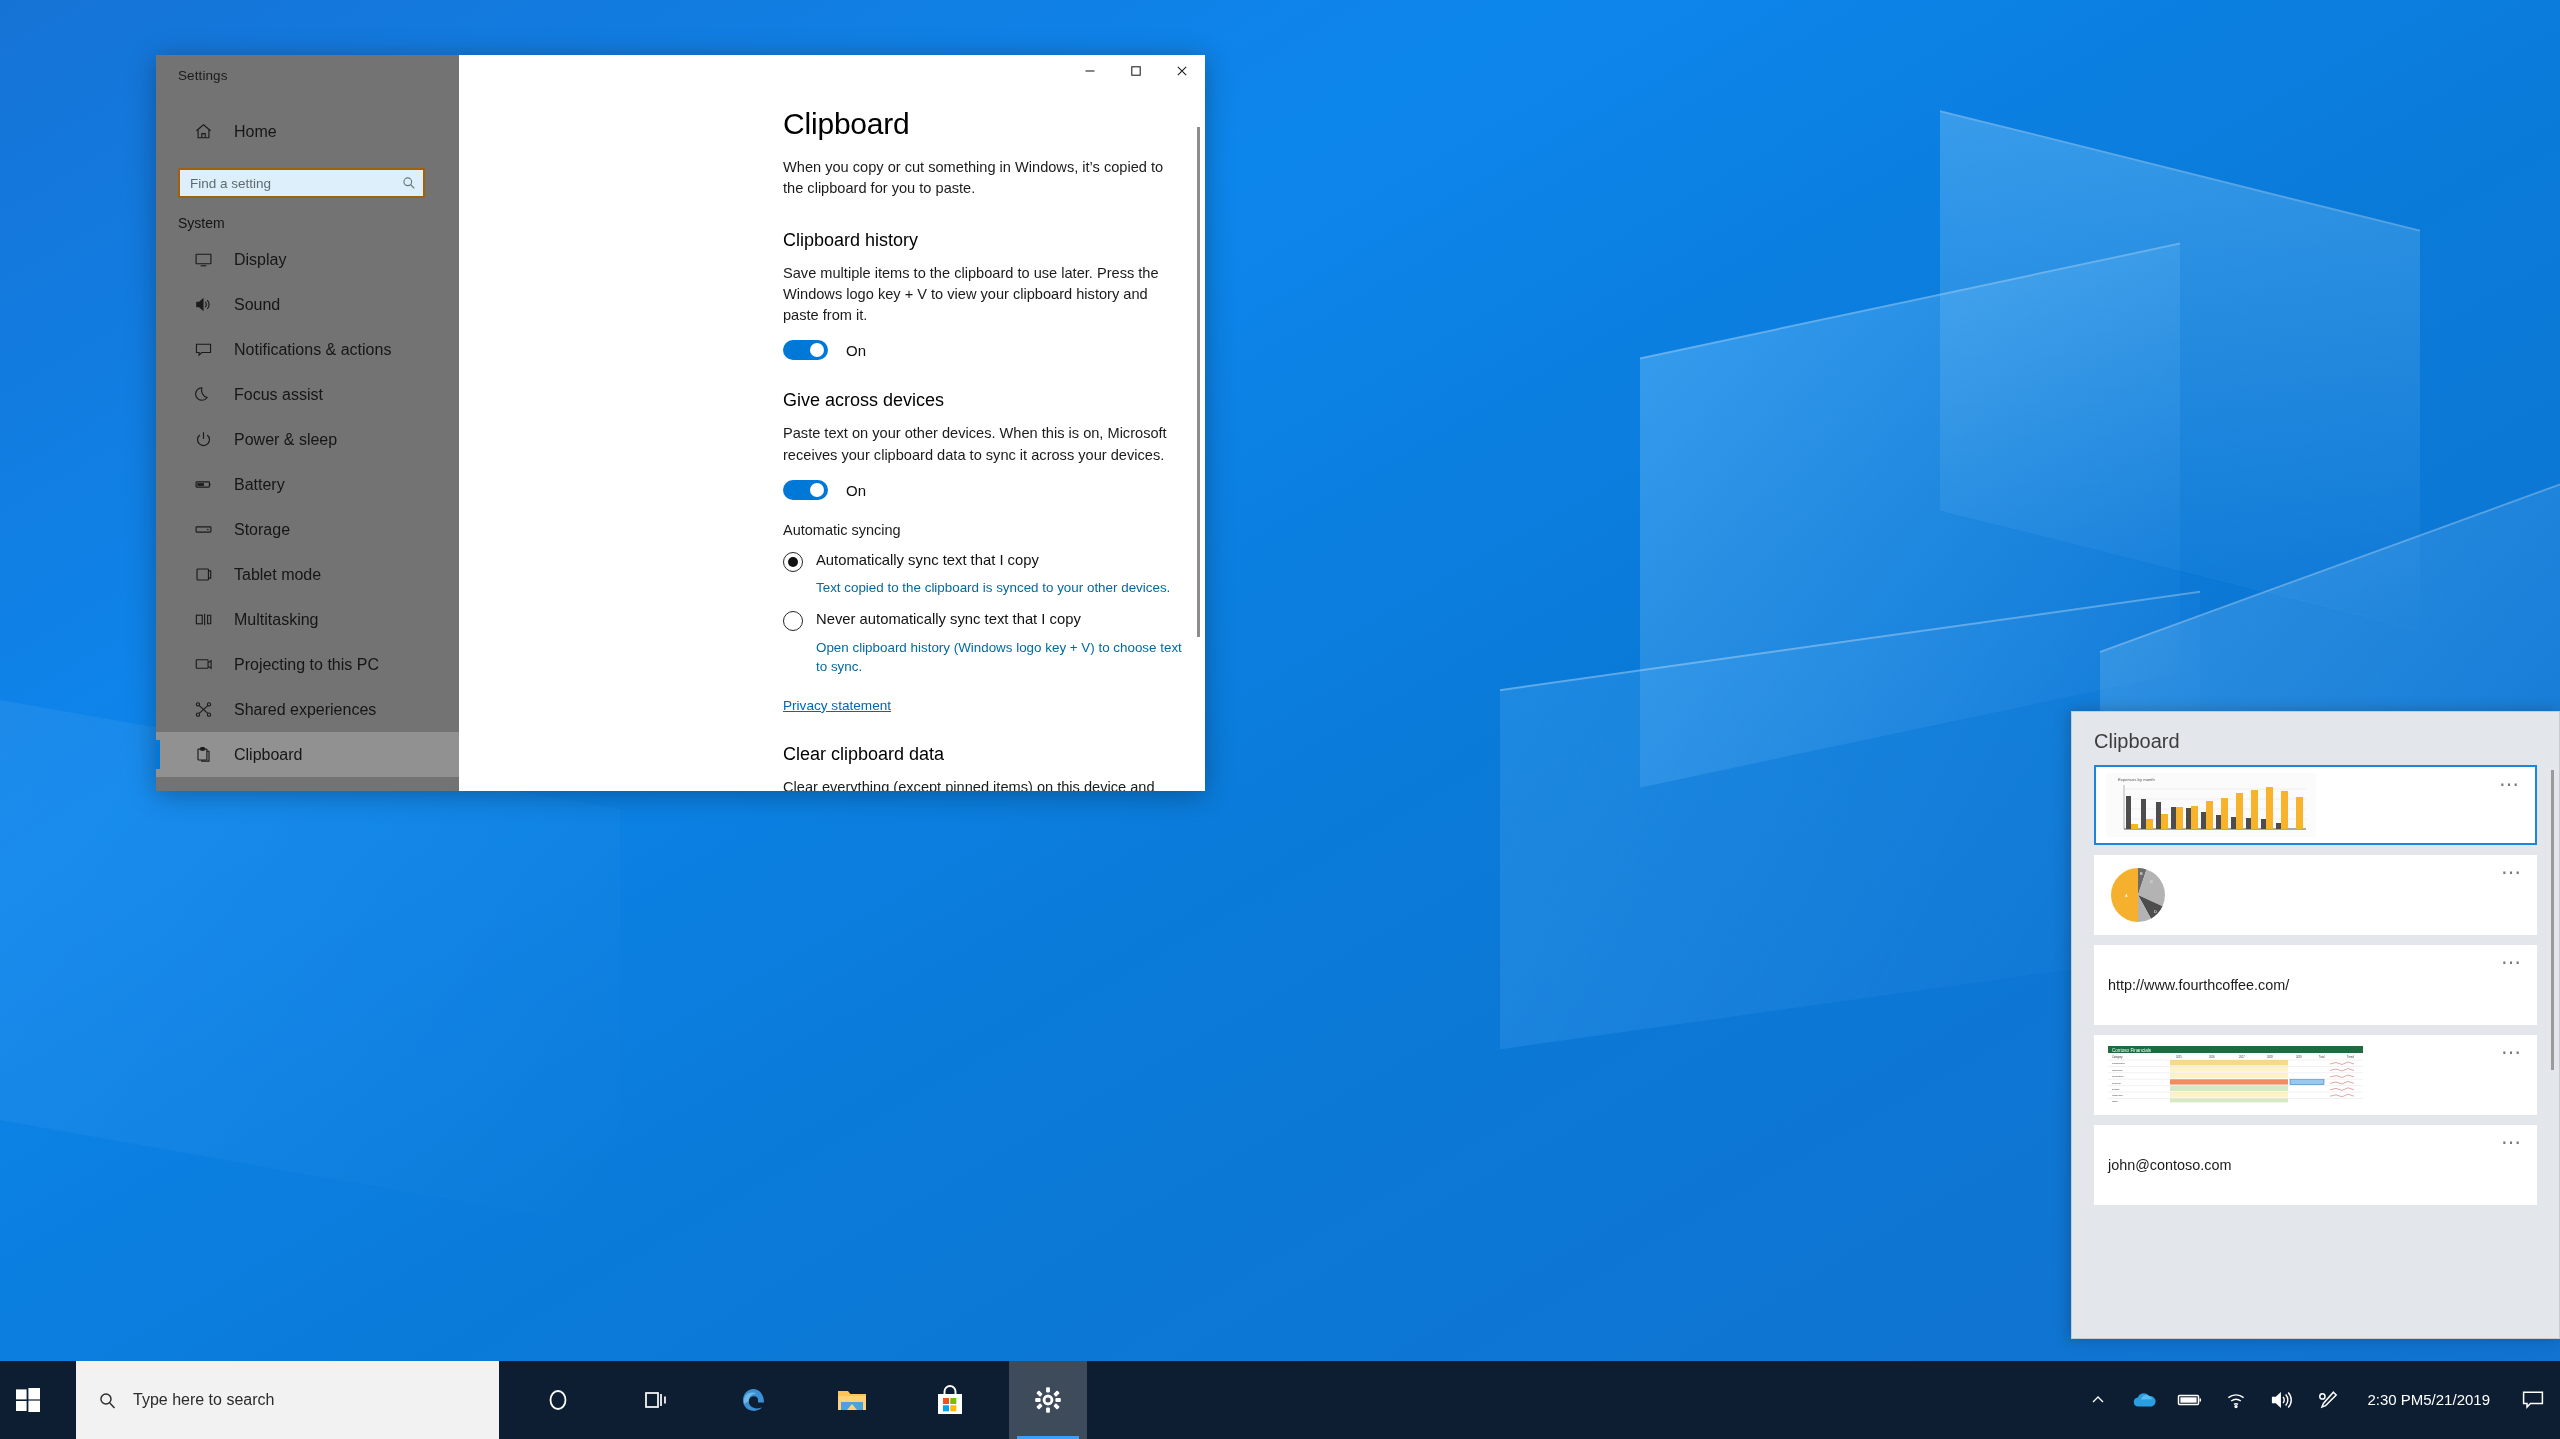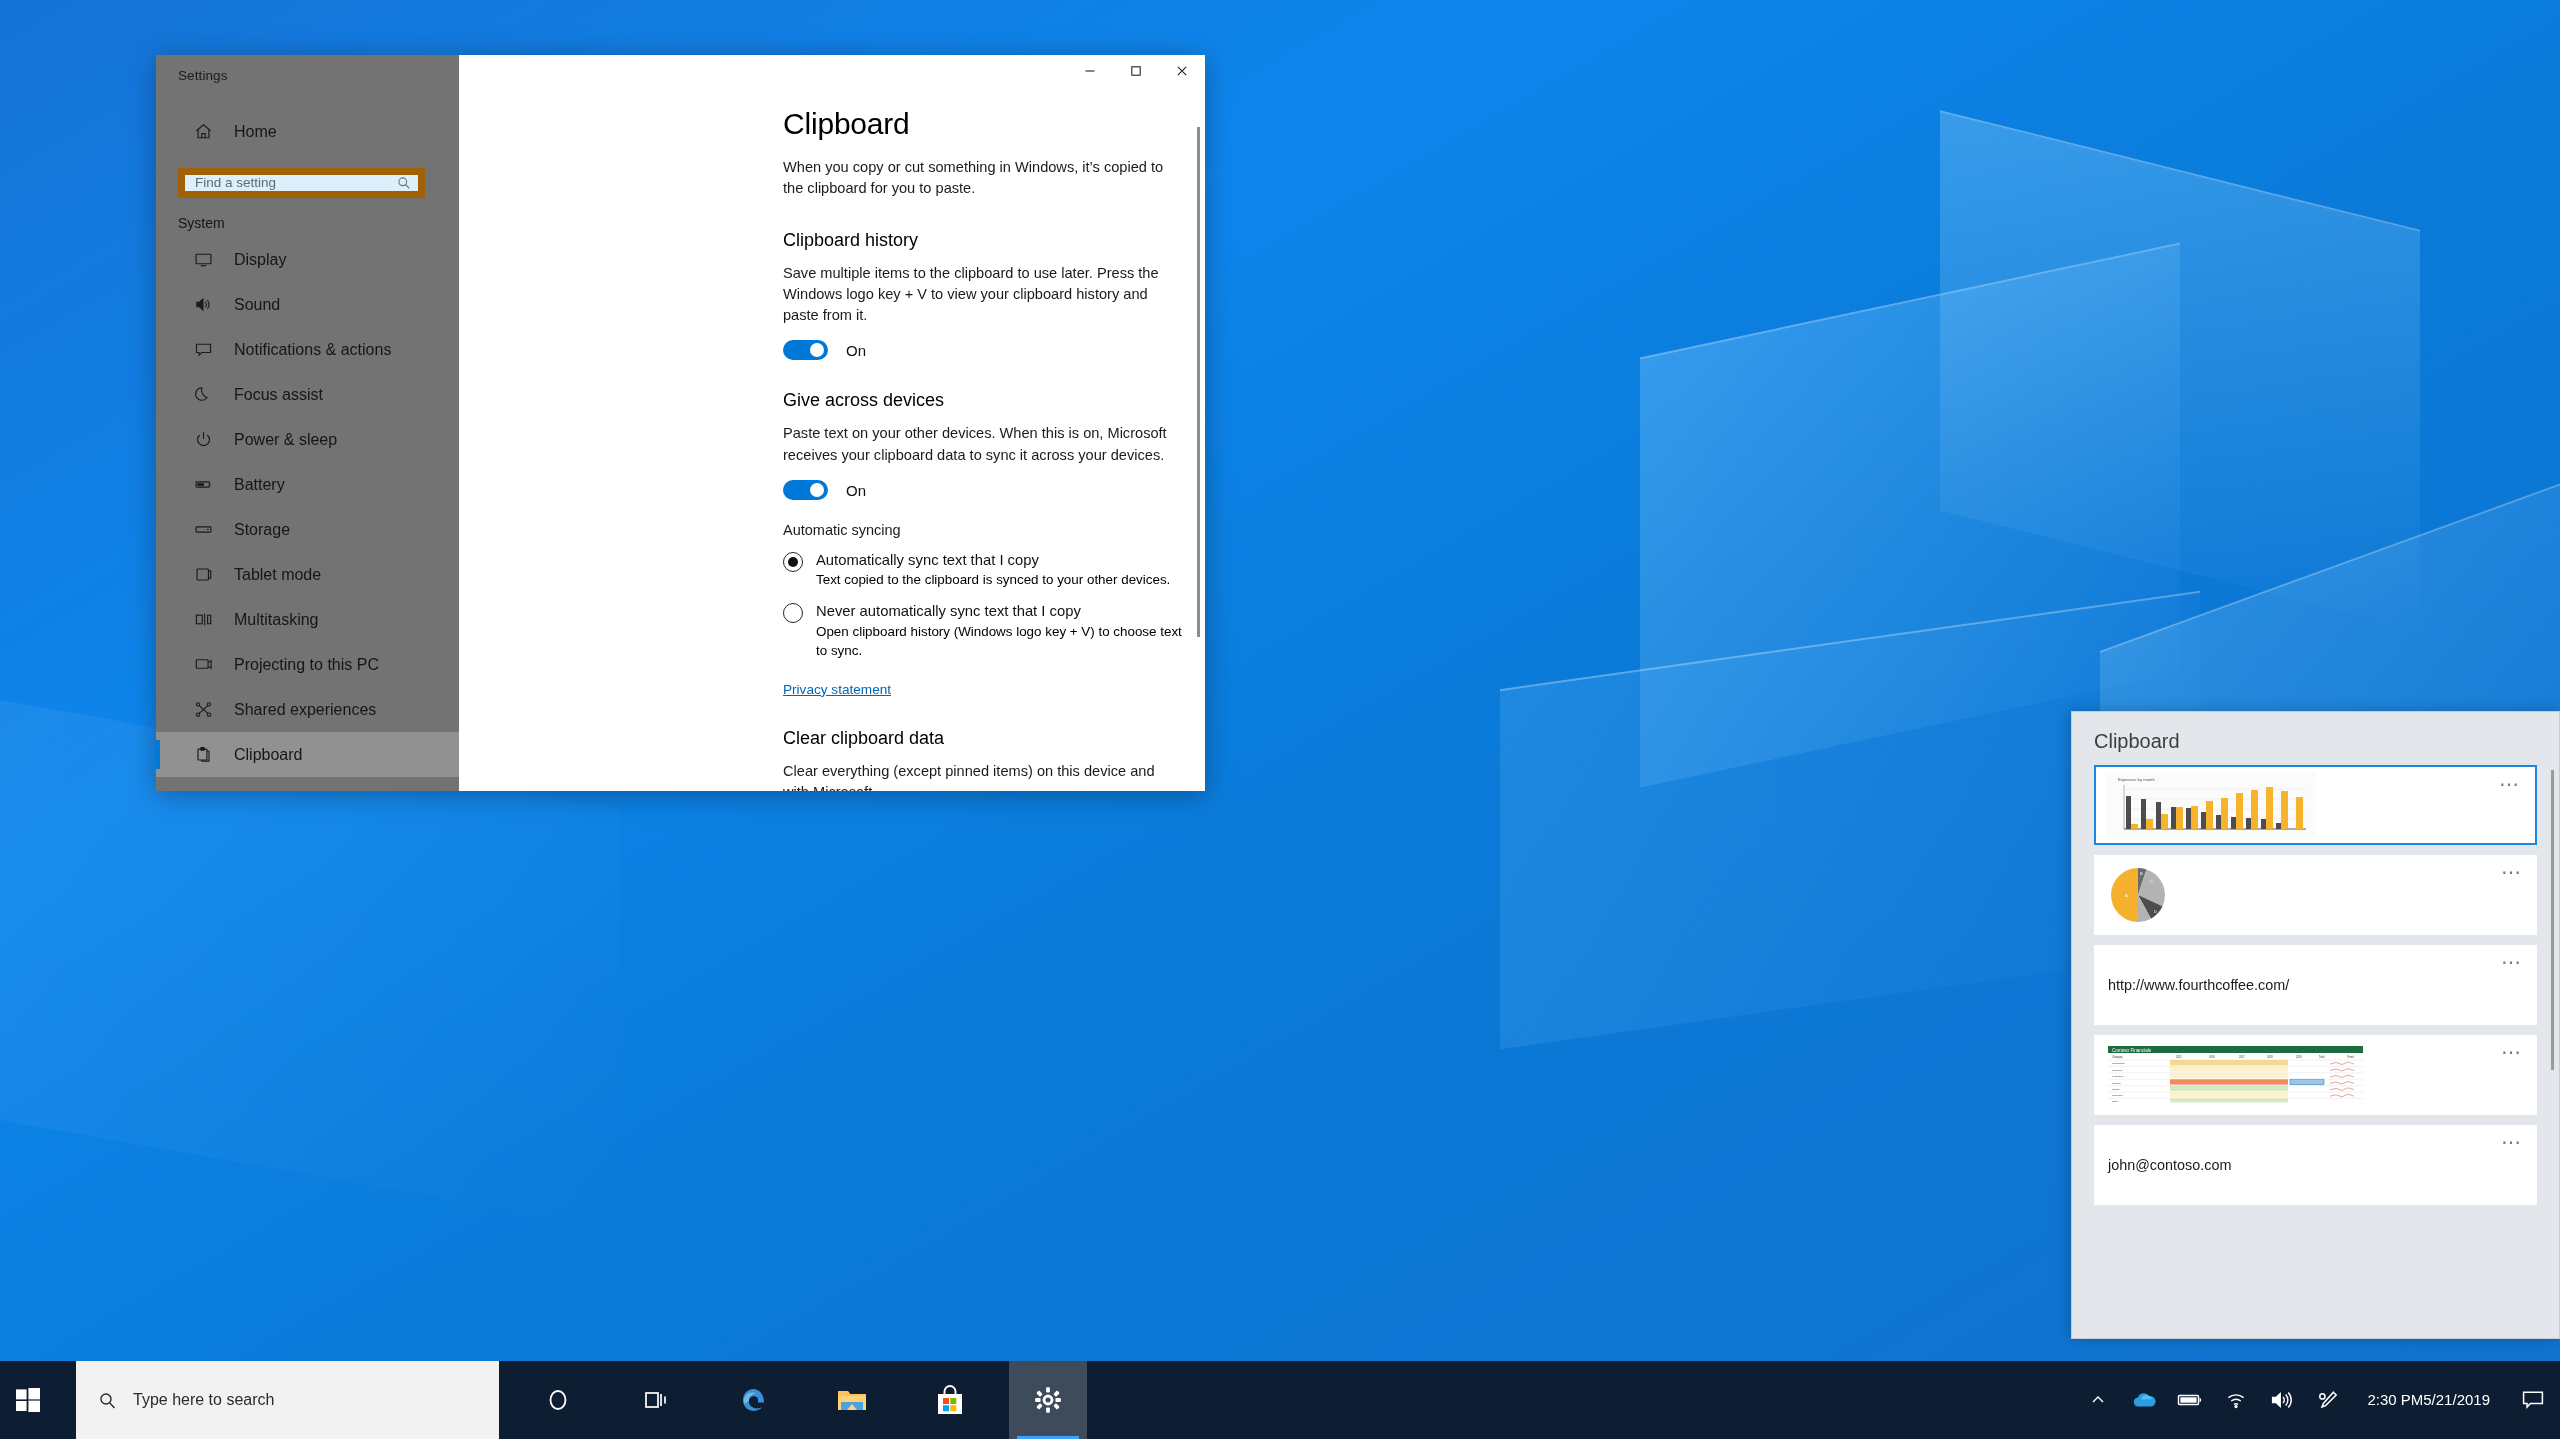--- a/index.html
+++ b/index.html
@@ -87,22 +87,22 @@
     width: 4px; height: 29px;
     background: #0078d7;
   }
   .nav-item.selected { background: rgba(255,255,255,.22); }
   #home-item { margin-top: 26px; }
   #search-wrap { padding: 14px 22px 0 22px; }
   #search-box {
     position: relative;
     width: 247px; height: 30px;
     background: #ddeffb;
-    border: 7px solid #a16207;
-    display: flex; 
+    border: 2px solid #a16207;
+    display: flex; align-items: center;
   }
   #search-input-text {
     font-size: 13.5px; color: #5f6b72;
     padding-left: 10px; flex: 1;
     white-space: nowrap; overflow: hidden;
   }
   #search-icon-btn {
     width: 28px; display: flex; align-items: center; justify-content: center;
   }
   #group-label {
@@ -174,21 +174,21 @@
     position: relative;
   }
   .radio.checked::after {
     content: ""; position: absolute;
     left: 50%; top: 50%; transform: translate(-50%,-50%);
     width: 10px; height: 10px; border-radius: 50%;
     background: #111;
   }
   .radio-texts { margin-left: 13px; }
   .radio-title { font-size: 14.8px; color: #121212; line-height: 1.3; }
-  .radio-desc { font-size: 13.4px; color: #000000; line-height: 1.42; margin-top: 0; }
+  .radio-desc { font-size: 13.4px; color: #0369a1; line-height: 1.42; margin-top: 8px; }
   .link {
     font-size: 13.6px; color: #0067b8; display: inline-block;
     margin-top: 22px;
   }
 
   
   #help-col {
     position: absolute; right: 46px; top: 20px;
     width: 240px;
   }

